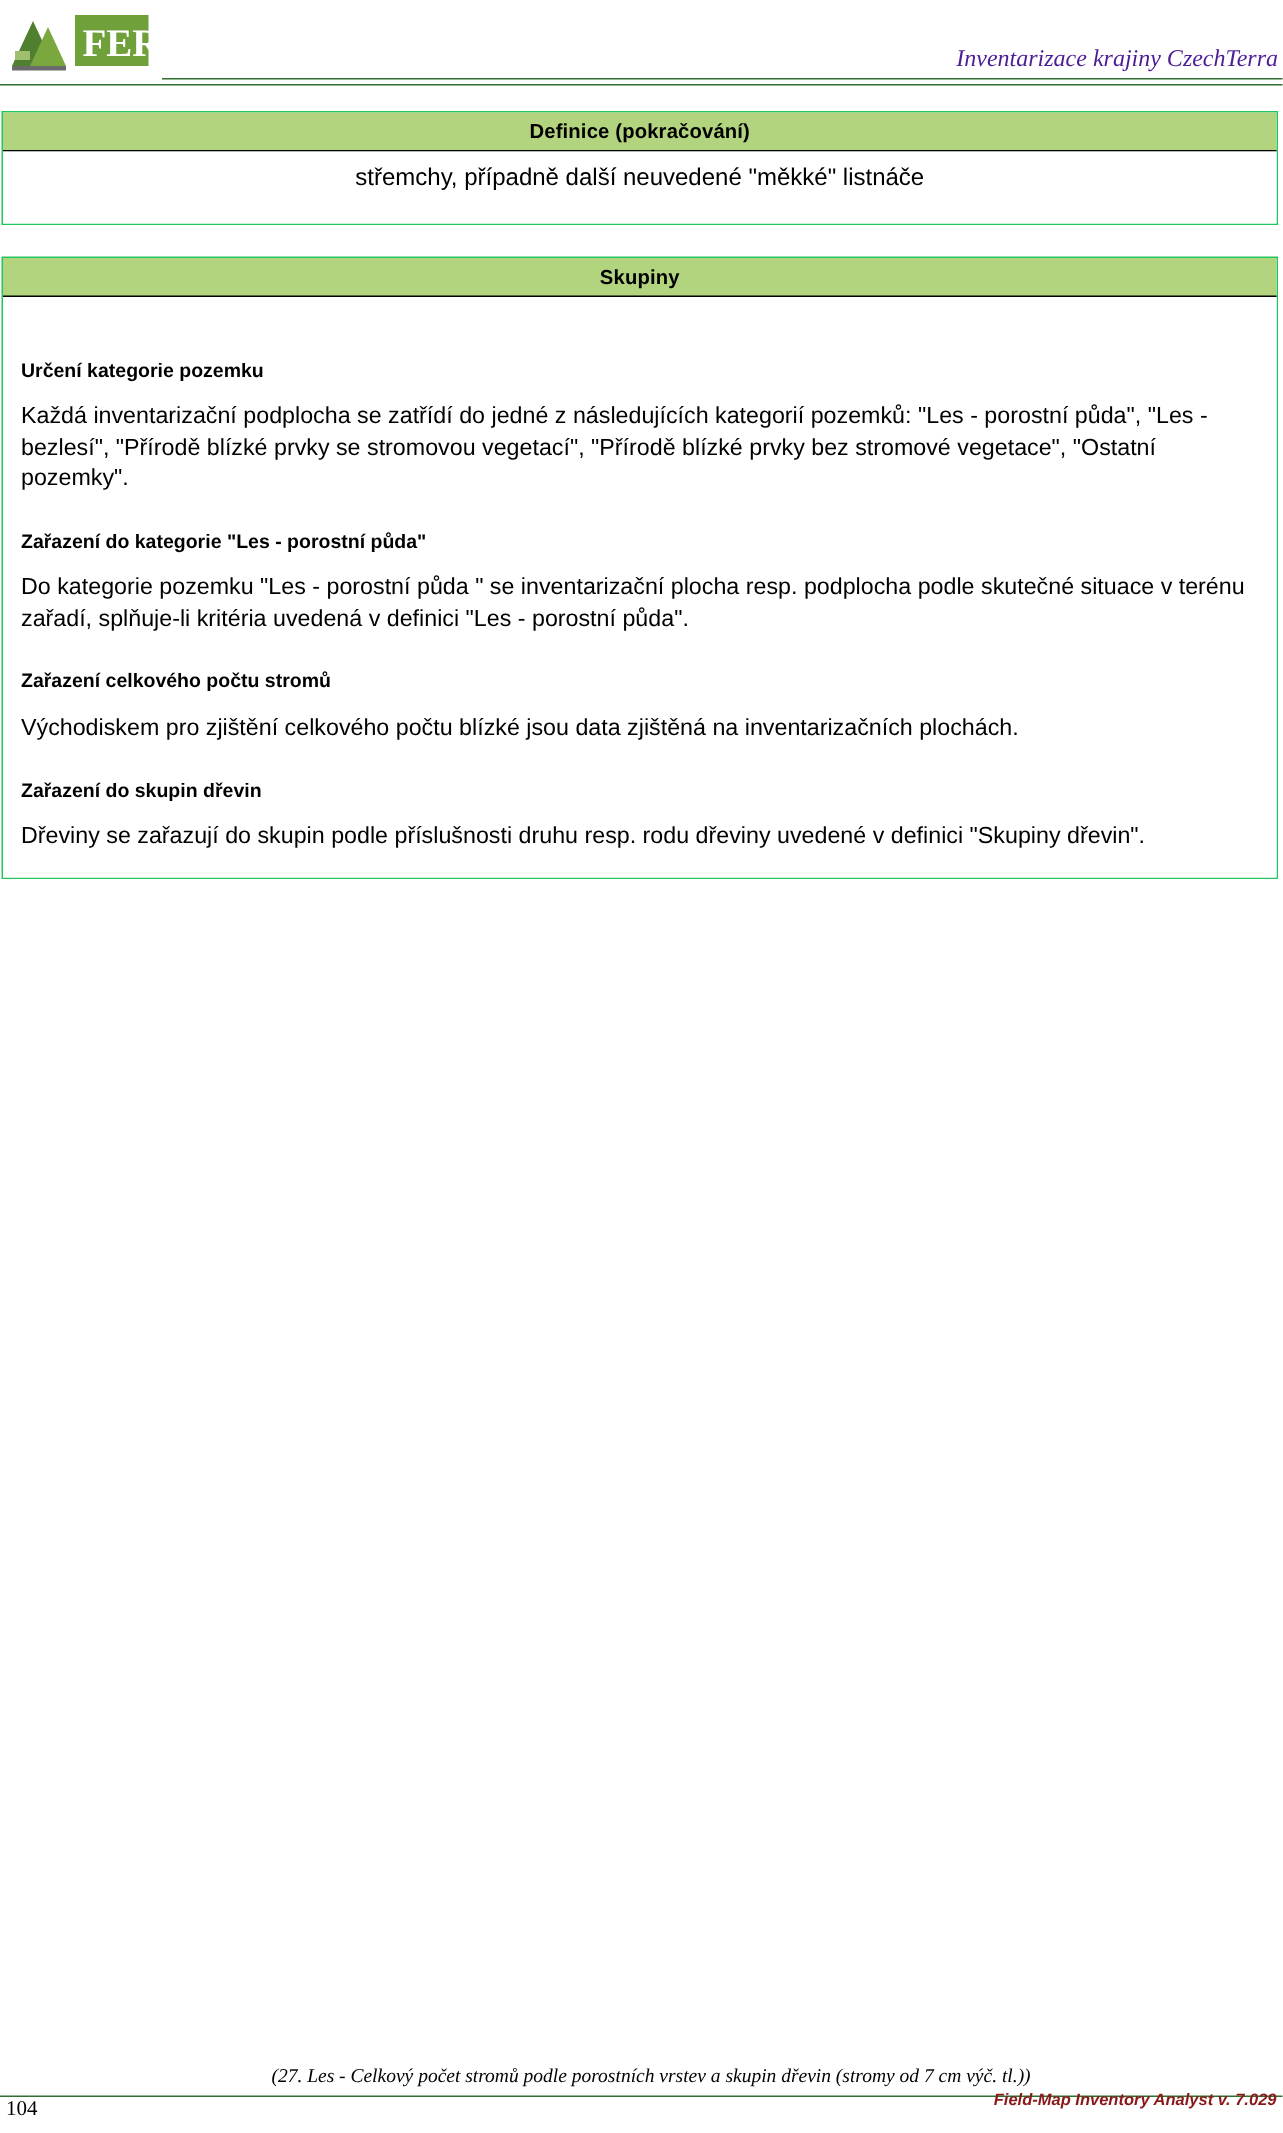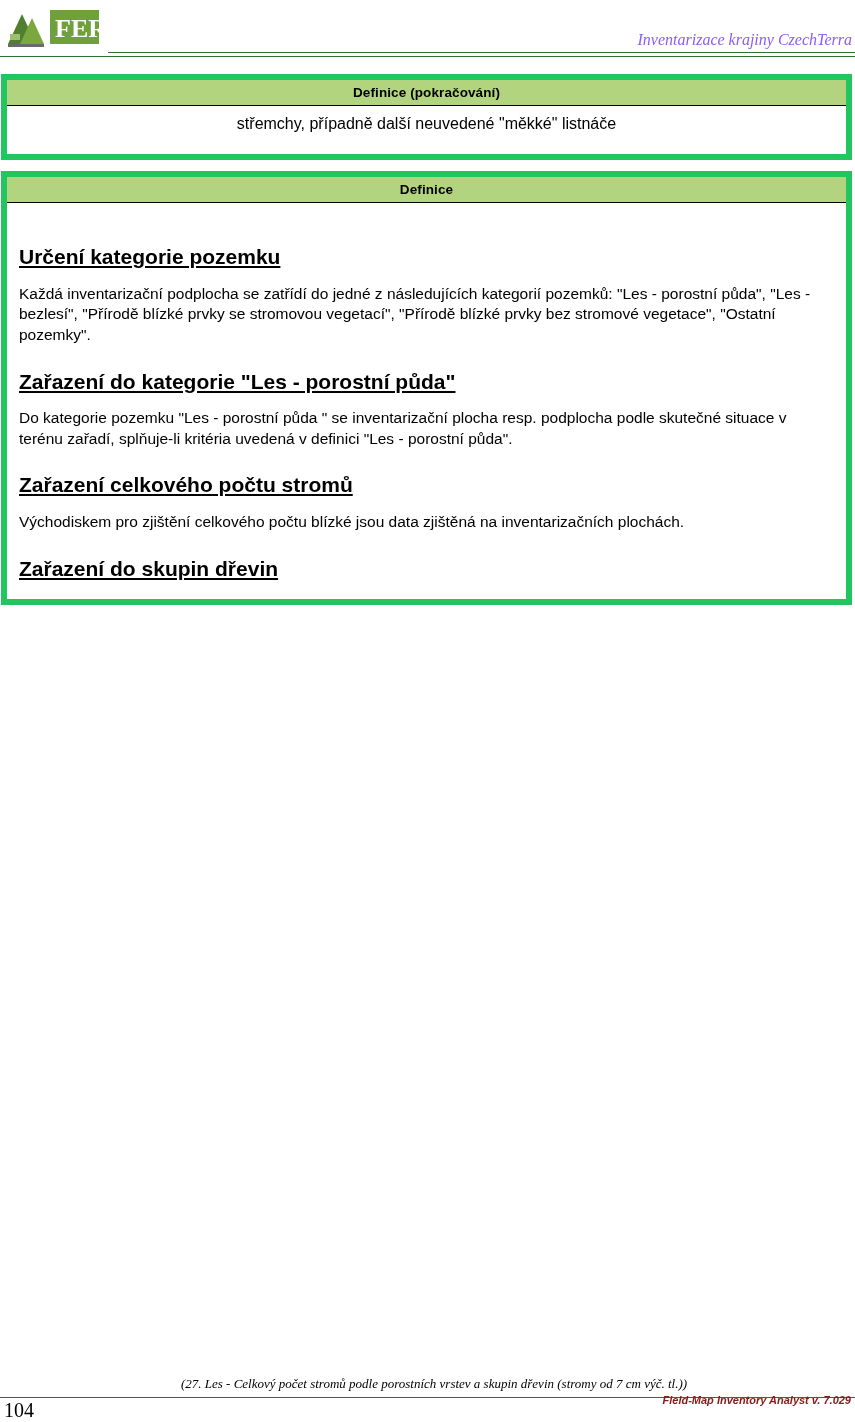--- a/index.html
+++ b/index.html
@@ -24,21 +24,21 @@
     width: 855px;
     height: 60px;
   }
   .header-title {
     position: absolute;
     right: 3px;
     top: 31px;
     font-family: "Liberation Serif", serif;
     font-style: italic;
     font-size: 16px;
-    color: #8b5cf6;
+    color: #4c1d95;
     white-space: nowrap;
   }
   .header-rule {
     position: absolute;
     left: 108px;
     right: 0px;
     top: 52px;
     border-top: 1px solid #2f6f2f;
   }
   .header-rule2 {
@@ -56,21 +56,21 @@
     top: 4px;
     width: 98px;
     height: 48px;
   }
 
   
   .section {
     position: absolute;
     left: 1px;
     width: 851px;
-    border: 6px solid #22c55e;
+    border: 1px solid #22c55e;
     box-sizing: border-box;
   }
   .section-head {
     background: #b3d47f;
     border-bottom: 1px solid #000;
     text-align: center;
     font-weight: bold;
     font-size: 13.5px;
     padding: 5px 0 5px 0;
     letter-spacing: 0.1px;
@@ -91,23 +91,22 @@
     top: 74px;
   }
   #metodika {
     top: 171px;
   }
 
   .meth-body {
     padding: 10px 12px 16px 12px;
   }
   h3.sub {
-    font-size: 21px;
+    font-size: 13px;
     font-weight: bold;
-    text-decoration: underline;
     margin: 22px 0 0 0;
   }
   h3.sub.first {
     margin-top: 30px;
   }
   p.para {
     font-size: 15.5px;
     margin: 13px 0 0 0;
     line-height: 1.33;
   }
@@ -136,21 +135,21 @@
     left: 0;
     right: 0;
     top: 21px;
     border-top: 1px solid #2f6f2f;
   }
   .footer-pageno {
     position: absolute;
     left: 4px;
     top: 23px;
     font-family: "Liberation Serif", serif;
-    font-size: 20px;
+    font-size: 14px;
   }
   .footer-app {
     position: absolute;
     right: 4px;
     top: 18px;
     font-family: "Liberation Sans", sans-serif;
     font-style: italic;
     font-weight: bold;
     font-size: 11px;
     color: #8a1a1a;
@@ -176,33 +175,34 @@
 </div>
 
 <div class="section" id="definice">
   <div class="section-head">Definice (pokračování)</div>
   <div class="section-body">
     <div class="centered-line">střemchy, případně další neuvedené "měkké" listnáče</div>
   </div>
 </div>
 
 <div class="section" id="metodika">
-  <div class="section-head">Definice</div>
+  <div class="section-head">Skupiny</div>
   <div class="section-body meth-body">
 
     <h3 class="sub first">Určení kategorie pozemku</h3>
     <p class="para">Každá inventarizační podplocha se zatřídí do jedné z následujících kategorií pozemků: "Les - porostní půda", "Les - bezlesí", "Přírodě blízké prvky se stromovou vegetací", "Přírodě blízké prvky bez stromové vegetace", "Ostatní pozemky".</p>
 
     <h3 class="sub">Zařazení do kategorie "Les - porostní půda"</h3>
     <p class="para">Do kategorie pozemku "Les - porostní půda " se inventarizační plocha resp. podplocha podle skutečné situace v terénu zařadí, splňuje-li kritéria uvedená v definici "Les - porostní půda".</p>
 
     <h3 class="sub">Zařazení celkového počtu stromů</h3>
     <p class="para">Východiskem pro zjištění celkového počtu blízké jsou data zjištěná na inventarizačních plochách.</p>
 
     <h3 class="sub">Zařazení do skupin dřevin</h3>
+    <p class="para">Dřeviny se zařazují do skupin podle příslušnosti druhu resp. rodu dřeviny uvedené v definici "Skupiny dřevin".</p>
 
   </div>
 </div>
 
 <div class="footer">
   <div class="footer-caption">(27. Les - Celkový počet stromů podle porostních vrstev a skupin dřevin (stromy od 7 cm výč. tl.))</div>
   <div class="footer-rule"></div>
   <div class="footer-pageno">104</div>
   <div class="footer-app">Field-Map Inventory Analyst v. 7.029</div>
 </div>

